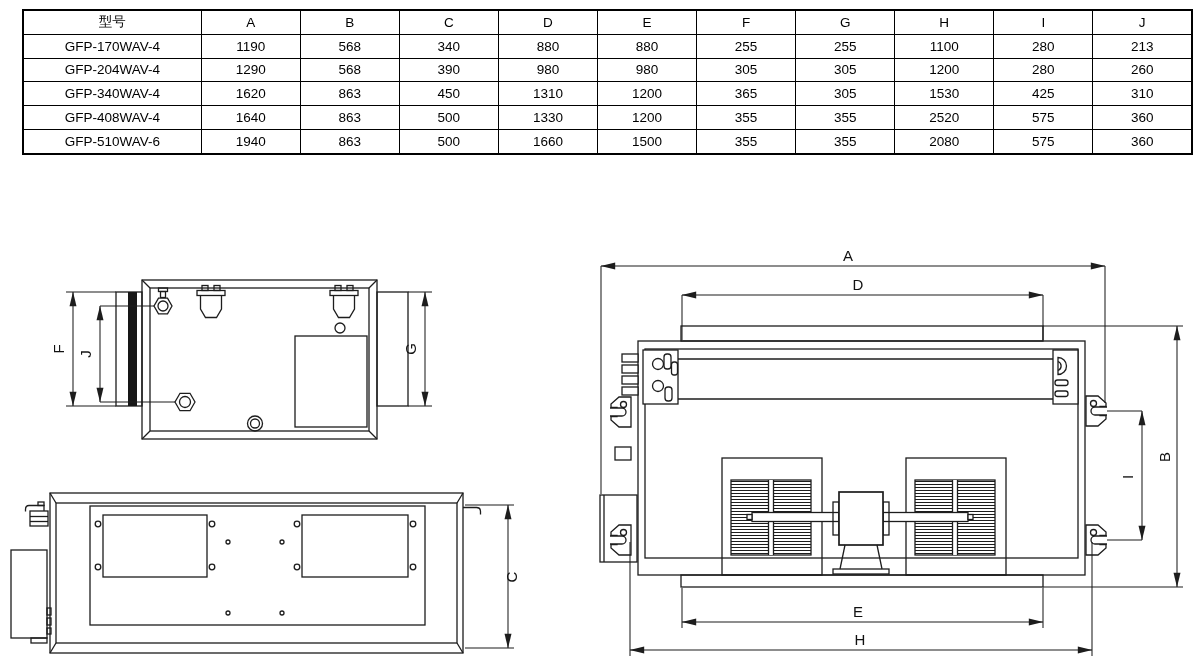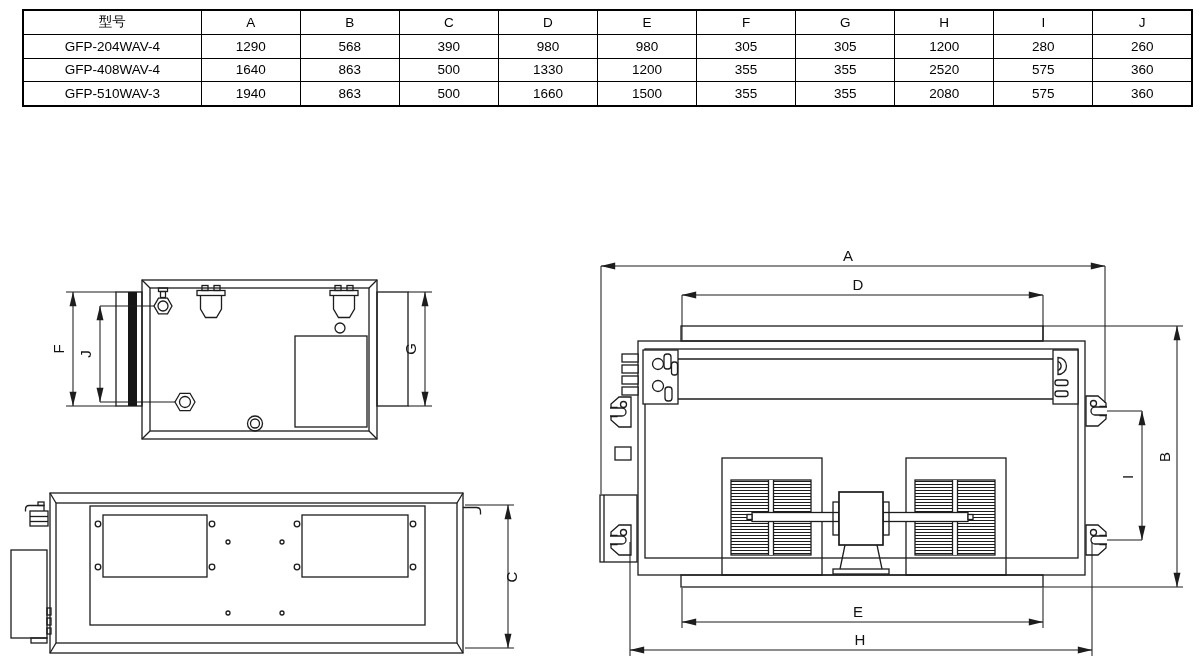--- a/index.html
+++ b/index.html
@@ -49,47 +49,73 @@
           <th>E</th>
           <th>F</th>
           <th>G</th>
           <th>H</th>
           <th>I</th>
           <th>J</th>
         </tr>
       </thead>
     <tbody>
         <tr>
+          <td>GFP-170WAV-4</td>
+          <td>1190</td>
+          <td>568</td>
+          <td>340</td>
+          <td>880</td>
+          <td>880</td>
+          <td>255</td>
+          <td>255</td>
+          <td>1100</td>
+          <td>280</td>
+          <td>213</td>
+        </tr>
+        <tr>
           <td>GFP-204WAV-4</td>
           <td>1290</td>
           <td>568</td>
           <td>390</td>
           <td>980</td>
           <td>980</td>
           <td>305</td>
           <td>305</td>
           <td>1200</td>
           <td>280</td>
           <td>260</td>
         </tr>
         <tr>
+          <td>GFP-340WAV-4</td>
+          <td>1620</td>
+          <td>863</td>
+          <td>450</td>
+          <td>1310</td>
+          <td>1200</td>
+          <td>365</td>
+          <td>305</td>
+          <td>1530</td>
+          <td>425</td>
+          <td>310</td>
+        </tr>
+        <tr>
           <td>GFP-408WAV-4</td>
           <td>1640</td>
           <td>863</td>
           <td>500</td>
           <td>1330</td>
           <td>1200</td>
           <td>355</td>
           <td>355</td>
           <td>2520</td>
           <td>575</td>
           <td>360</td>
         </tr>
         <tr>
-          <td>GFP-510WAV-3</td>
+          <td>GFP-510WAV-6</td>
           <td>1940</td>
           <td>863</td>
           <td>500</td>
           <td>1660</td>
           <td>1500</td>
           <td>355</td>
           <td>355</td>
           <td>2080</td>
           <td>575</td>
           <td>360</td>

